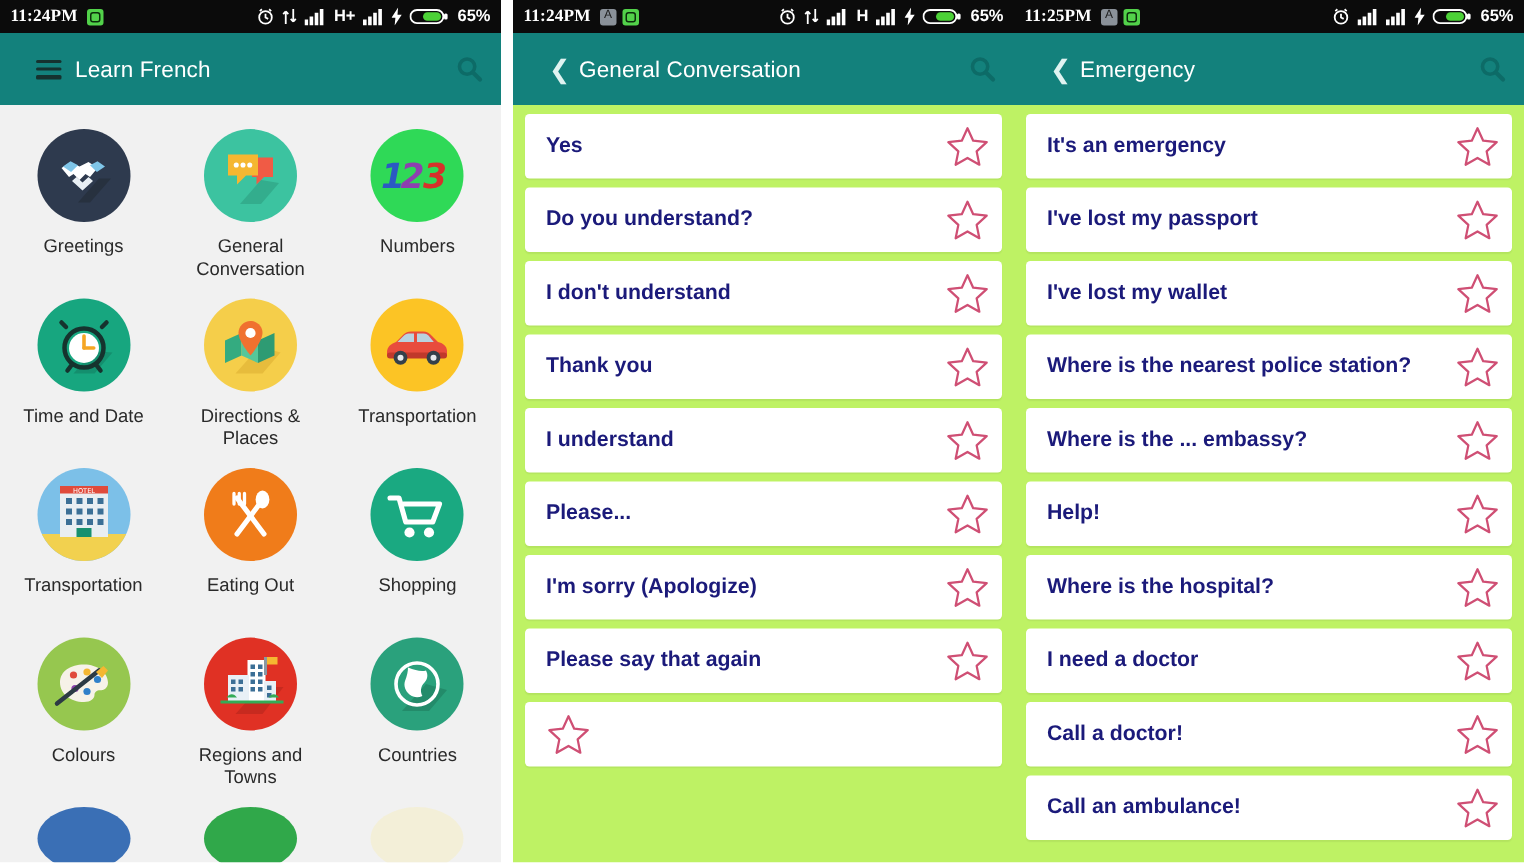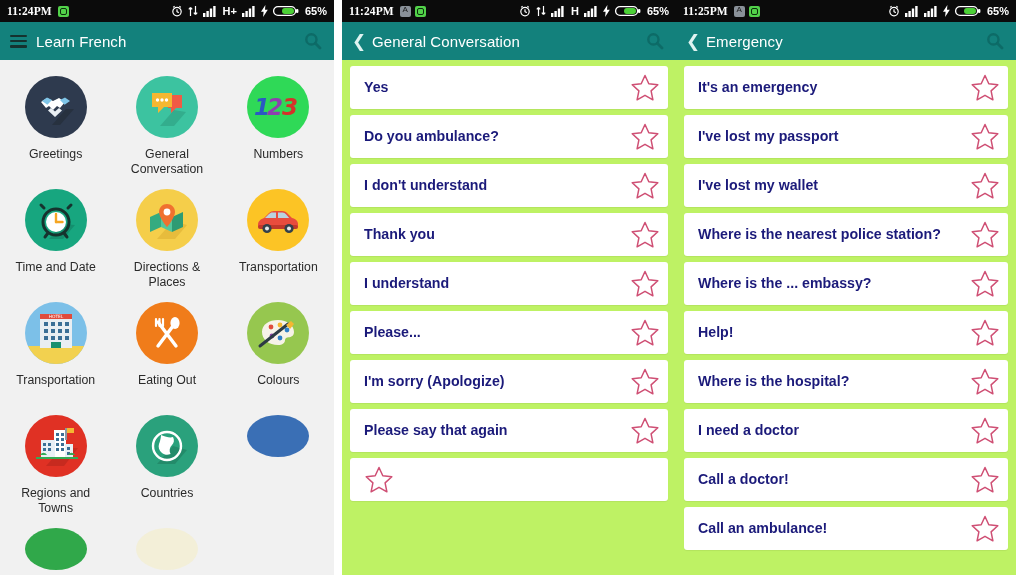--- a/index.html
+++ b/index.html
@@ -24,22 +24,22 @@
   .sb-pct{font-size:11px;font-weight:bold;color:#ffffff;margin-left:1px;}
   .chip{width:11px;height:11px;border-radius:2px;display:inline-block;}
   .chip-a{background:#8a9199;position:relative;}
   .chip-a::after{content:"A";position:absolute;left:0;right:0;top:-1px;
       font-size:8px;color:#1a1a1a;text-align:center;font-family:"Liberation Sans",sans-serif;}
   .chip-g{background:#52d24a;position:relative;}
   .chip-g::after{content:"";position:absolute;left:2px;top:2px;width:7px;height:7px;
       border:1.5px solid #0b2e0b;border-radius:2px;box-sizing:border-box;}
 
   
-  .appbar{height:38px;background:#13817c;display:flex;align-items:center;
-          padding:0 10px;box-sizing:border-box;position:relative;}
+  .appbar{height:48px;background:#13817c;display:flex;align-items:center;
+          padding:0 24px;box-sizing:border-box;position:relative;}
   .appbar .title{color:#ffffff;font-size:15px;font-weight:normal;letter-spacing:.1px;
                  white-space:nowrap;overflow:hidden;text-overflow:ellipsis;}
   .hamburger{width:17px;height:13px;display:flex;flex-direction:column;
              justify-content:space-between;margin-right:9px;flex:0 0 auto;}
   .hamburger span{display:block;height:2.6px;background:#15322f;border-radius:1px;}
   .backchev{width:14px;margin-right:6px;color:#dff3f1;font-size:17px;line-height:1;
             flex:0 0 auto;text-align:center;}
   .searchbtn{position:absolute;right:8px;top:50%;transform:translateY(-50%);
              width:26px;height:26px;display:flex;align-items:center;justify-content:center;}
   .searchbtn svg{display:block;}
@@ -251,20 +251,30 @@
                 <path d="M11 9L29 33"></path>
                 <path d="M29 9L11 33"></path>
               </g>
               <path d="M9 6v7M12.5 6v7M16 6v7" stroke="#ffffff" stroke-width="2.2" stroke-linecap="round"></path>
               <ellipse cx="28" cy="10" rx="4.6" ry="6" fill="#ffffff"></ellipse>
             </svg>
           </div>
           <div class="clabel">Eating Out</div>
         </div>
 
+        <div class="cell">
+          <div class="circle" style="background:#1aa981">
+            <svg width="40" height="36" viewBox="0 0 40 36">
+              <path d="M2 7h6l4.5 16h18l4.5-12H11" fill="none" stroke="#ffffff" stroke-width="3.4" stroke-linecap="round" stroke-linejoin="round"></path>
+              <circle cx="15" cy="30" r="3.4" fill="#ffffff"></circle>
+              <circle cx="28" cy="30" r="3.4" fill="#ffffff"></circle>
+            </svg>
+          </div>
+          <div class="clabel">Shopping</div>
+        </div>
 
         <div class="cell">
           <div class="circle" style="background:#96c74f">
             <svg width="46" height="42" viewBox="0 0 46 42">
               <path d="M23 8c9 0 16 5.4 16 12 0 4-3 5.2-5.4 5.2-2 0-3.6 1.2-3.6 3 0 2.6-2.4 4.8-7 4.8C14 33 7 27.6 7 20S14 8 23 8z" fill="#f6f2e8"></path>
               <circle cx="16" cy="15" r="2.4" fill="#e04b3c"></circle>
               <circle cx="25" cy="13" r="2.4" fill="#f5b731"></circle>
               <circle cx="32" cy="18" r="2.4" fill="#2f80c9"></circle>
               <circle cx="17" cy="24" r="2.4" fill="#8e44ad"></circle>
               <circle cx="25" cy="26" r="2.4" fill="#2f80c9"></circle>
@@ -393,21 +403,21 @@
     <div class="listwrap">
       <div class="row">
           <span class="rtext">Yes</span>
           <span class="star">
             <svg width="30" height="29" viewBox="0 0 30 29">
               <path d="M15 2.5l3.8 8.3 9 1-6.7 6.1 1.8 8.9L15 22.3 7.1 26.8l1.8-8.9L2.2 11.8l9-1z" fill="none" stroke="#cf4f74" stroke-width="1.5" stroke-linejoin="round"></path>
             </svg>
           </span>
         </div>
       <div class="row">
-          <span class="rtext">Do you ambulance?</span>
+          <span class="rtext">Do you understand?</span>
           <span class="star">
             <svg width="30" height="29" viewBox="0 0 30 29">
               <path d="M15 2.5l3.8 8.3 9 1-6.7 6.1 1.8 8.9L15 22.3 7.1 26.8l1.8-8.9L2.2 11.8l9-1z" fill="none" stroke="#cf4f74" stroke-width="1.5" stroke-linejoin="round"></path>
             </svg>
           </span>
         </div>
       <div class="row">
           <span class="rtext">I don't understand</span>
           <span class="star">
             <svg width="30" height="29" viewBox="0 0 30 29">

